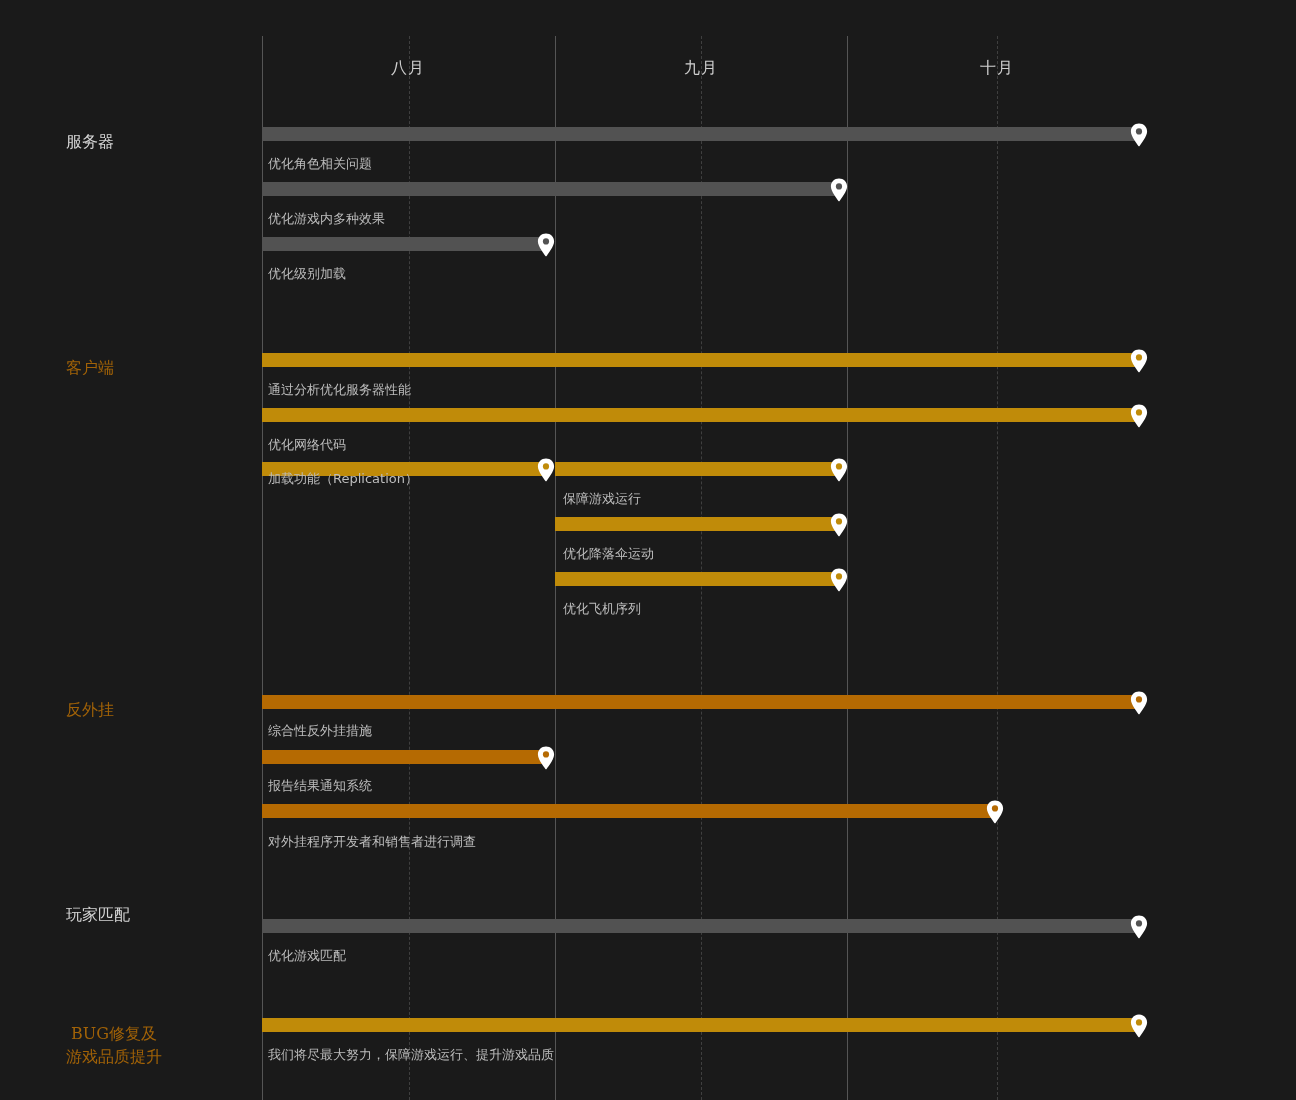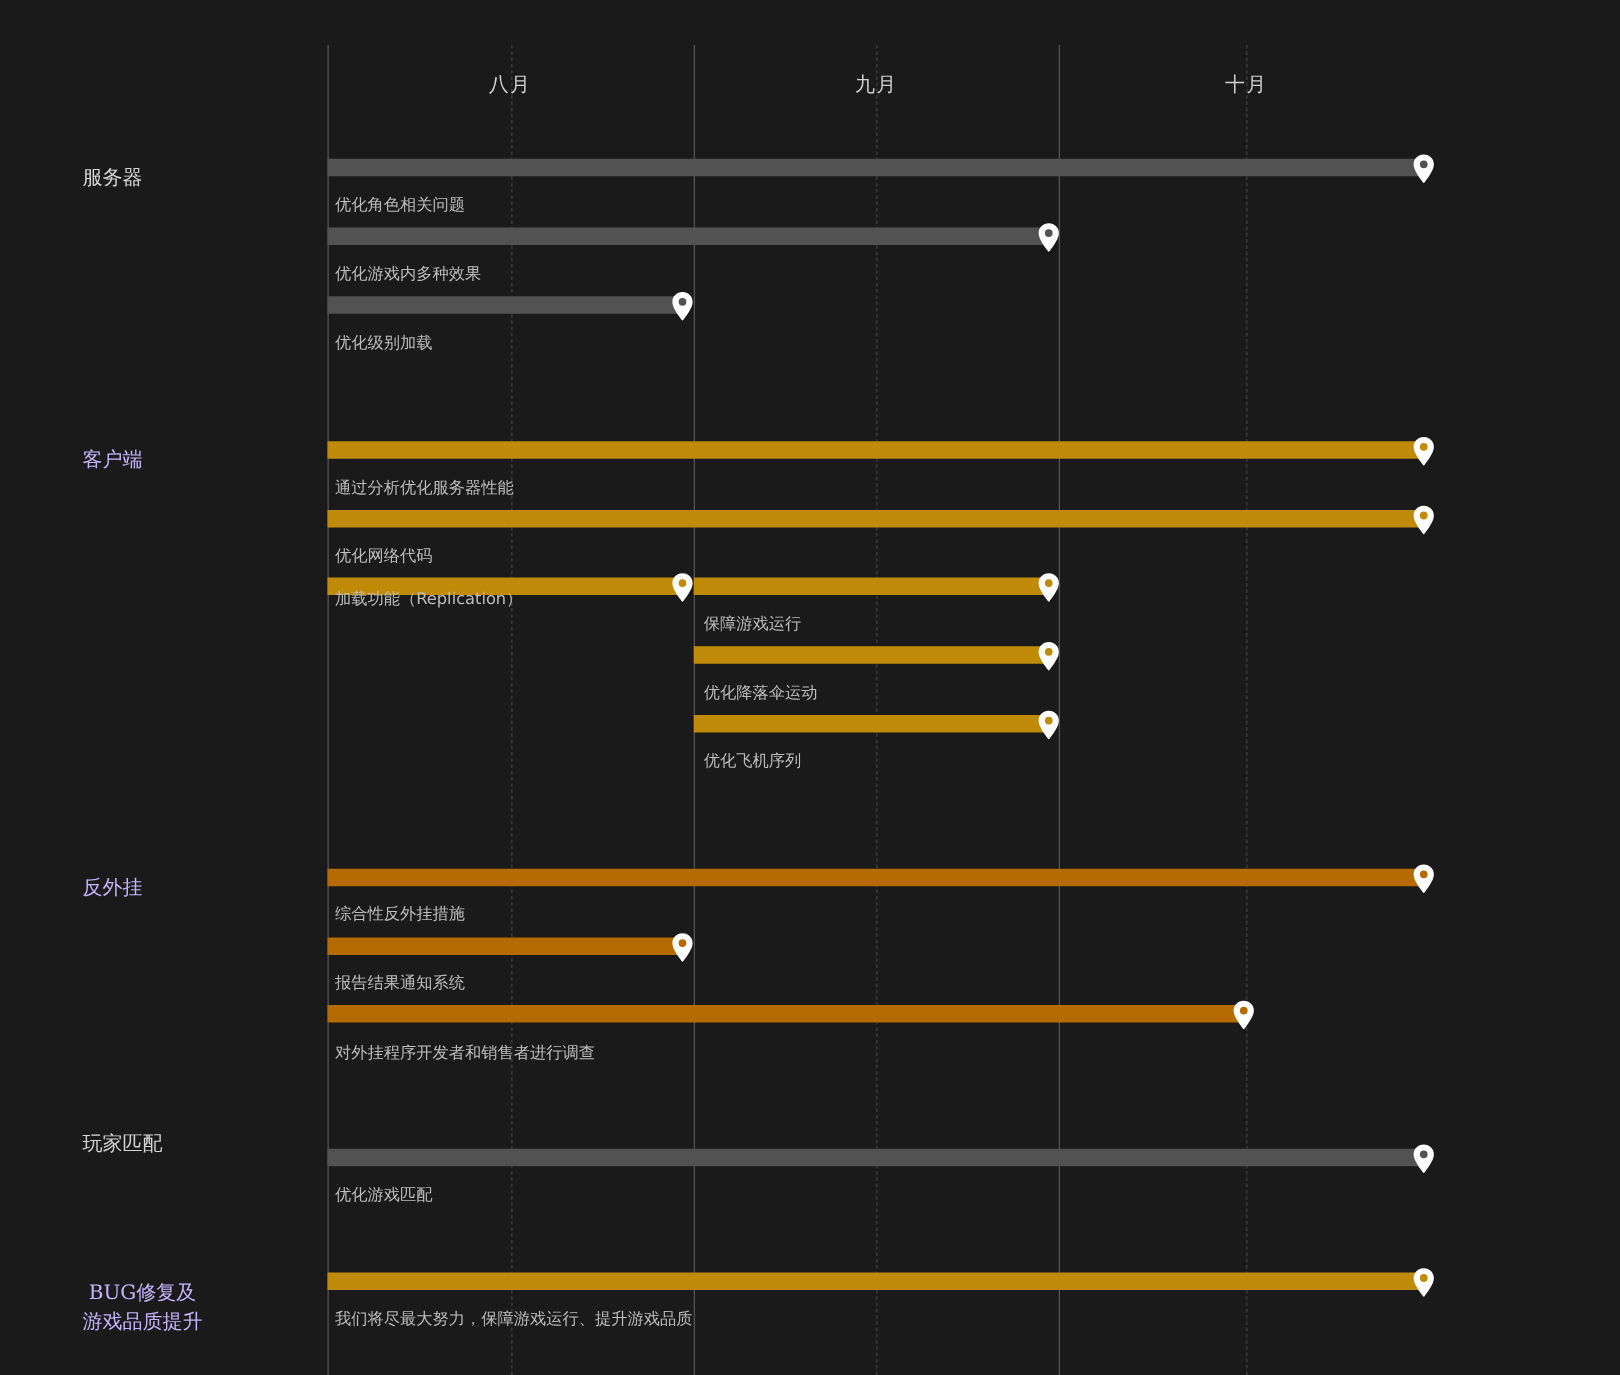--- a/index.html
+++ b/index.html
@@ -54,21 +54,21 @@
     position: absolute;
     right: 1146px; 
     font-family: "DejaVu Serif", "Liberation Serif", serif;
     font-weight: normal;
     font-size: 16px;
     line-height: 23px;
     white-space: pre-line;
     text-align: center;
   }
   .cat-label.gray  { color: #d5d5d5; }
-  .cat-label.amber { color: #c4b5fd; }
+  .cat-label.amber { color: #a16207; }
 
   
   .bar {
     position: absolute;
     height: 14px;
     border-radius: 0;
   }
   .bar.gray  { background: #525252; }
   .bar.gold  { background: #c08b09; }
   .bar.orange{ background: #b56a02; }

